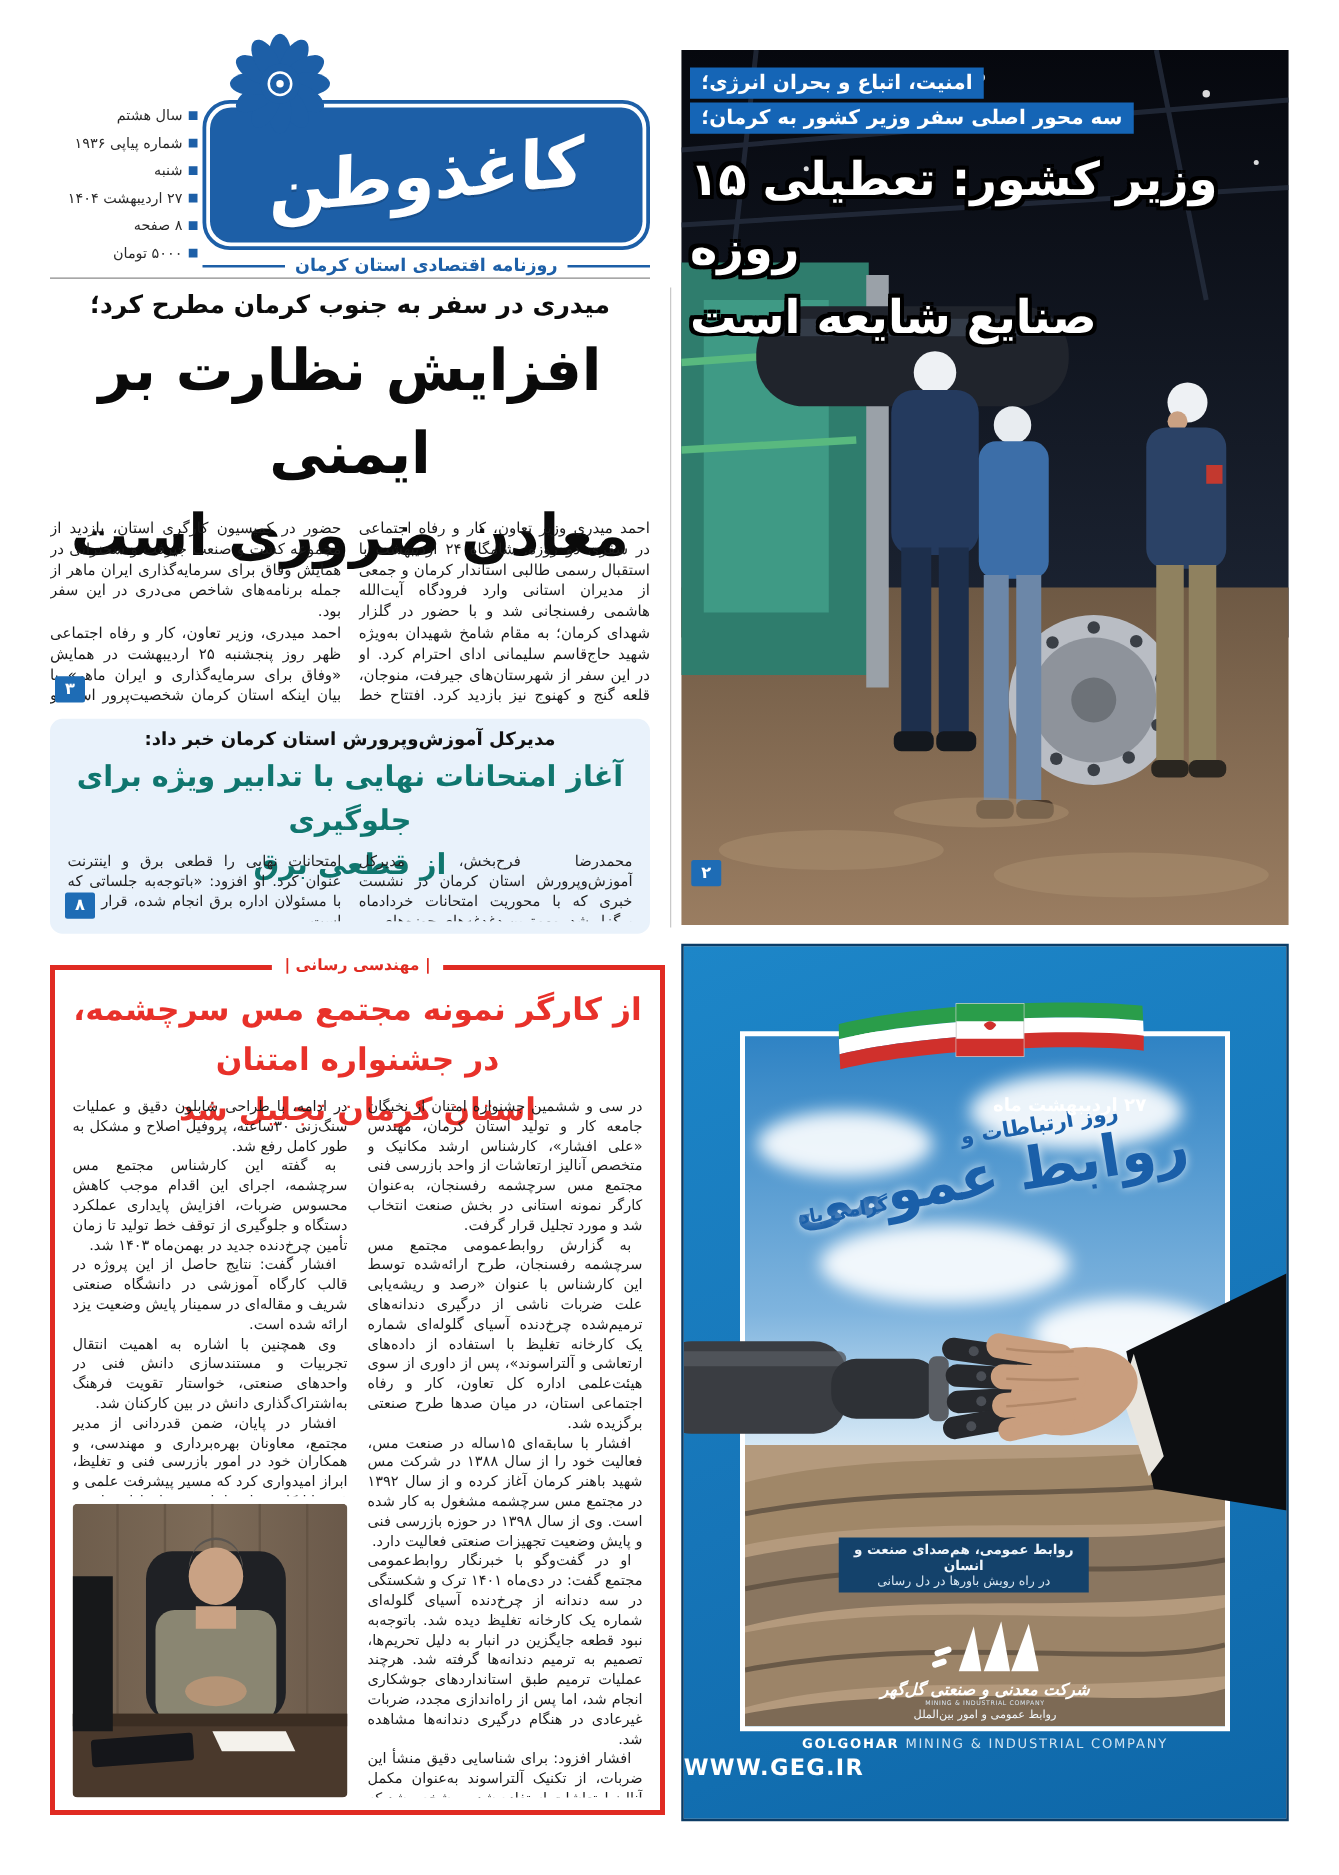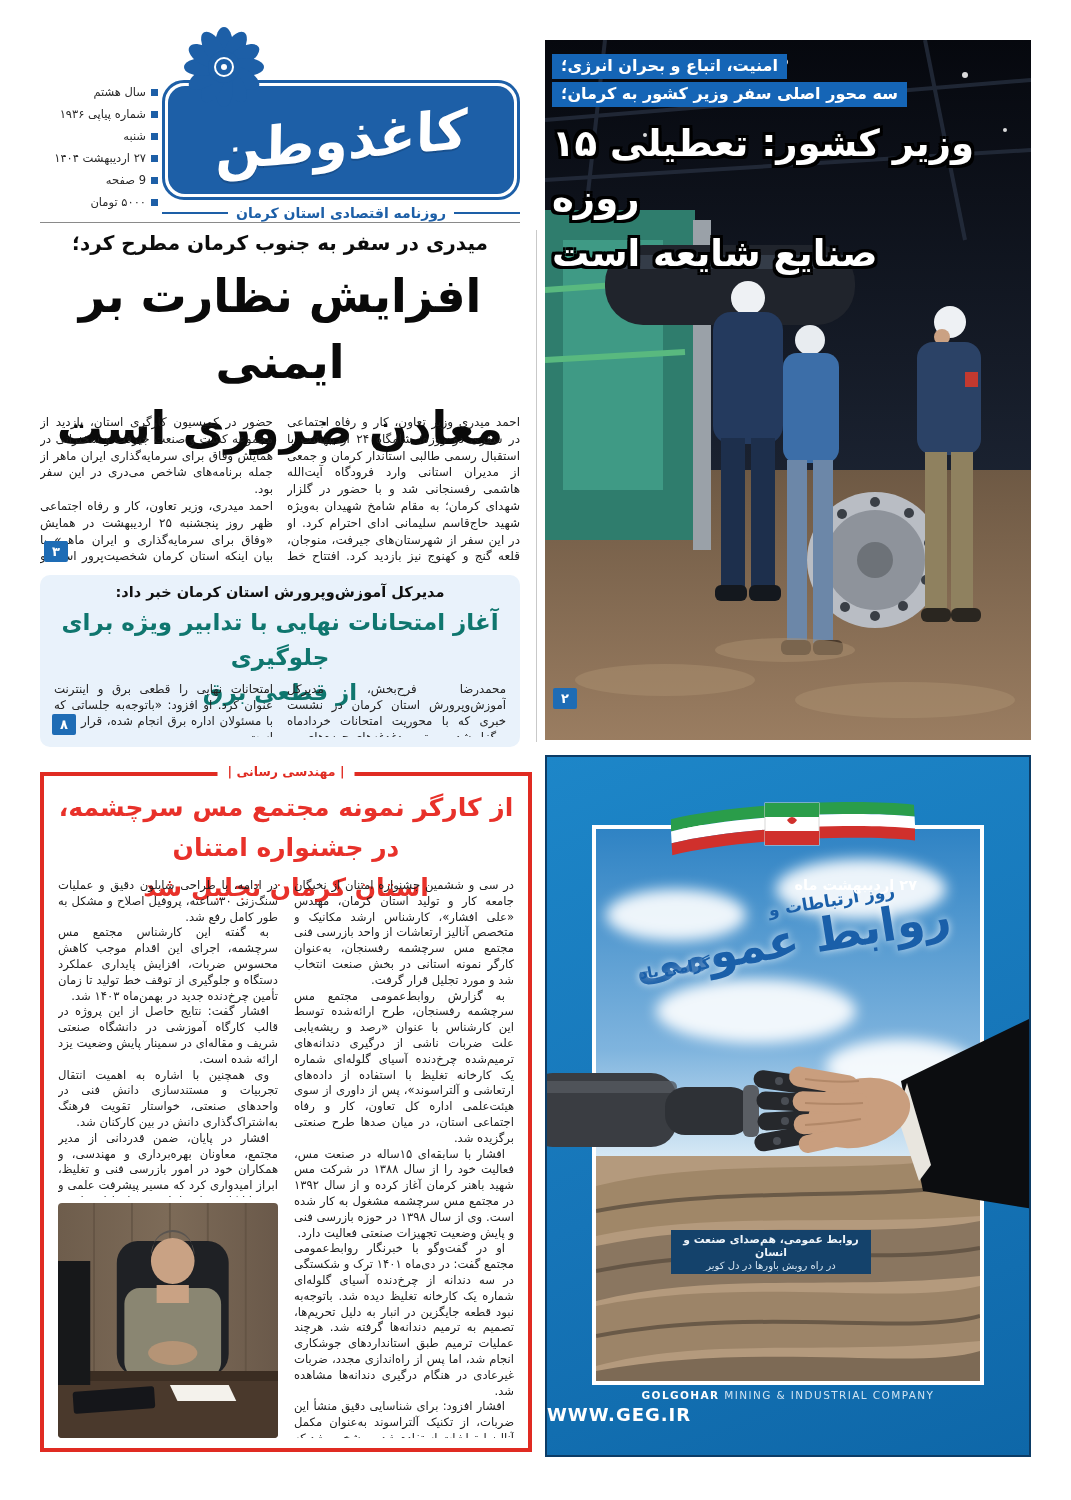--- a/index.html
+++ b/index.html
@@ -120,21 +120,21 @@
       <div class="row">
           <span class="sq"></span>
           <span>شنبه</span>
         </div>
       <div class="row">
           <span class="sq"></span>
           <span>۲۷ اردیبهشت ۱۴۰۴</span>
         </div>
       <div class="row">
           <span class="sq"></span>
-          <span>9 صفحه</span>
+          <span>۸ صفحه</span>
         </div>
       <div class="row">
           <span class="sq"></span>
           <span>۵۰۰۰ تومان</span>
         </div>
     </div>
     <div class="logo-wrap">
       <div class="logo-inner">
         <span class="logo-text rtl">کاغذوطن</span>
       </div>
@@ -421,23 +421,37 @@
       </g>
       <g stroke="#a97f60" stroke-width="2" opacity=".7" fill="none">
         <path d="M258,84 q30,4 54,2"></path>
           <path d="M258,108 q34,2 58,0"></path>
           <path d="M258,130 q32,-2 56,-6"></path>
       </g>
     </svg>
 
     <div id="adcaption">
       <div class="l1">روابط عمومی، هم‌صدای صنعت و انسان</div>
-      <div class="l2">در راه رویش باورها در دل کویر</div>
-    </div>
-
+      <div class="l2">در راه رویش باورها در دل رسانی</div>
+    </div>
+
+    <div id="adlogo">
+      <svg width="86" height="42" viewBox="0 0 86 42">
+        <g fill="#ffffff">
+          <rect x="2" y="24" width="14" height="5" rx="2.5" transform="rotate(-18 2 24)"></rect>
+          <rect x="0" y="33" width="12" height="5" rx="2.5" transform="rotate(-18 0 33)"></rect>
+          <path d="M22,40 L34,4 L40,40 Z"></path>
+          <path d="M42,40 L56,0 L63,40 Z"></path>
+          <path d="M64,40 L78,2 L86,40 Z"></path>
+        </g>
+      </svg>
+      <div class="fa rtl">شرکت معدنی و صنعتی گل‌گهر</div>
+      <div class="en"> MINING &amp; INDUSTRIAL COMPANY</div>
+      <div class="sub rtl">روابط عمومی و امور بین‌الملل</div>
+    </div>
 
     <div id="adcompany">
       <b>GOLGOHAR</b><span> MINING &amp; INDUSTRIAL COMPANY</span>
     </div>
     <div id="adsite">WWW.GEG.IR</div>
   </div>
 
 </div>
 
 </body></html>

